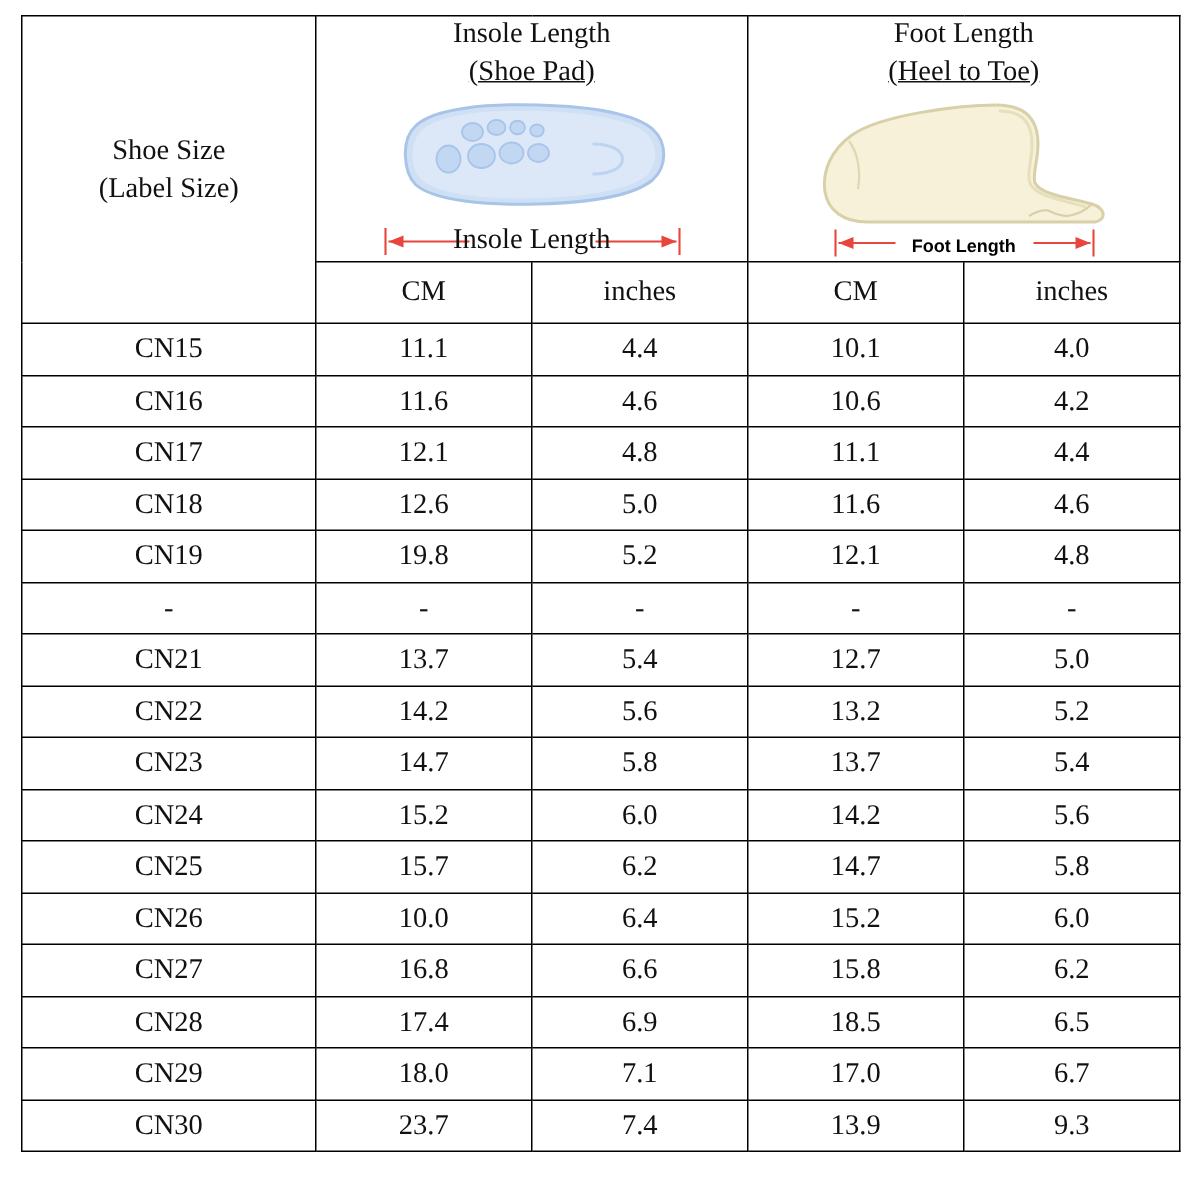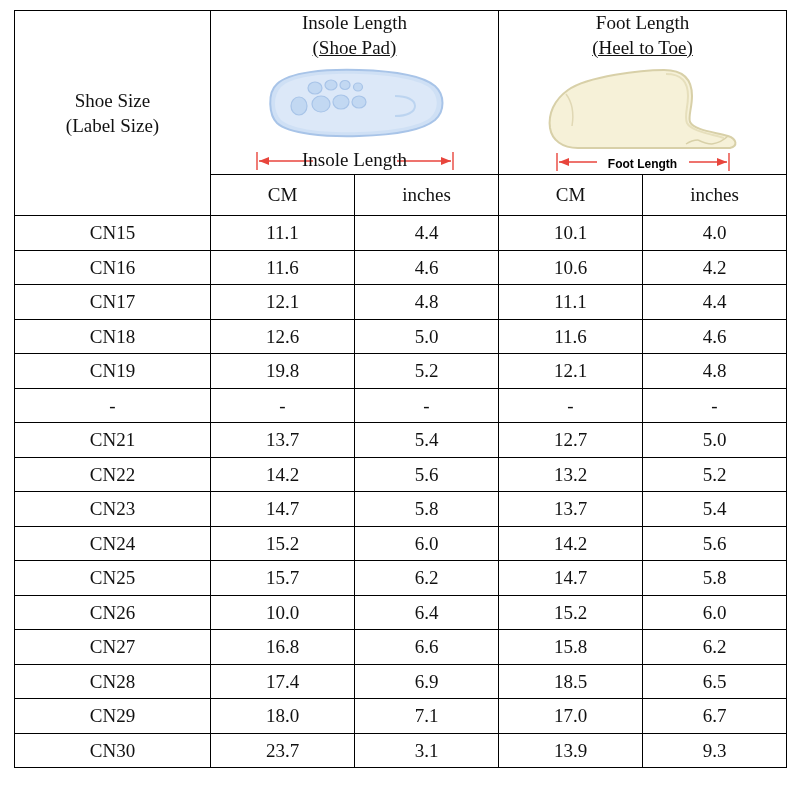--- a/index.html
+++ b/index.html
@@ -282,19 +282,19 @@
         <tr>
           <td>CN29</td>
           <td>18.0</td>
           <td>7.1</td>
           <td>17.0</td>
           <td>6.7</td>
         </tr>
         <tr>
           <td>CN30</td>
           <td>23.7</td>
-          <td>3.1</td>
+          <td>7.4</td>
           <td>13.9</td>
           <td>9.3</td>
         </tr>
       </tbody>
   </table>
 </div>
 
 </body></html>

